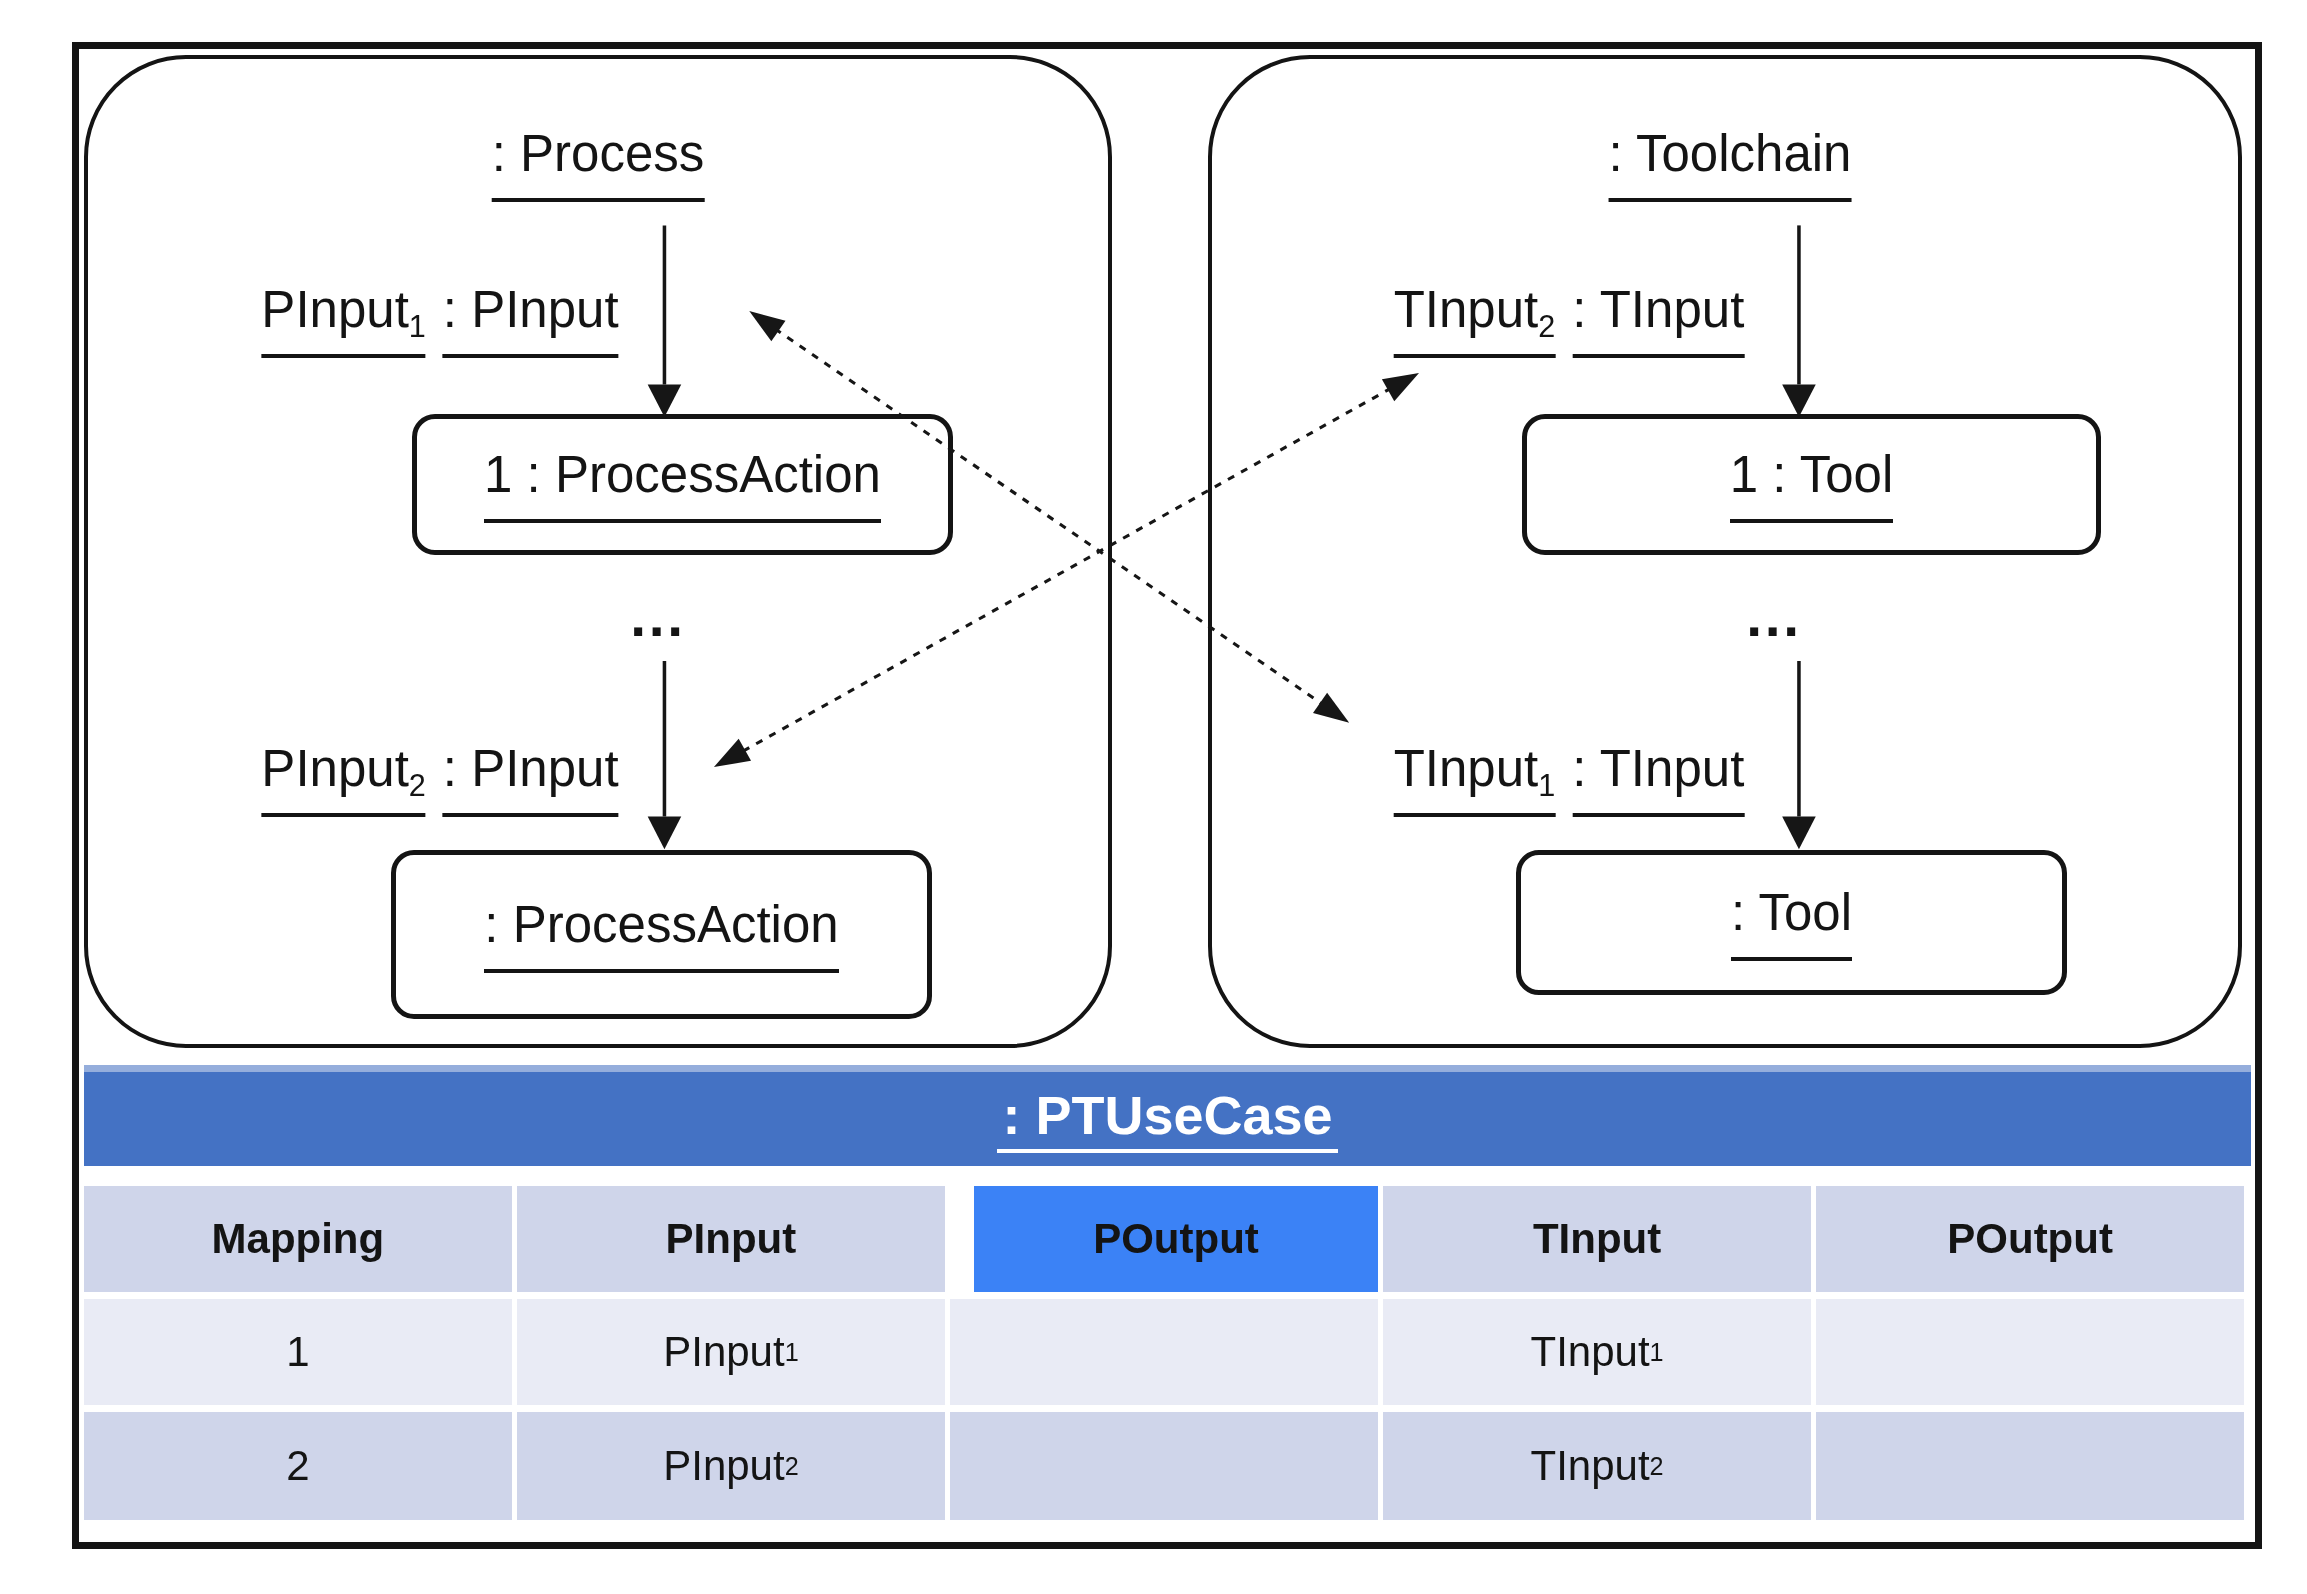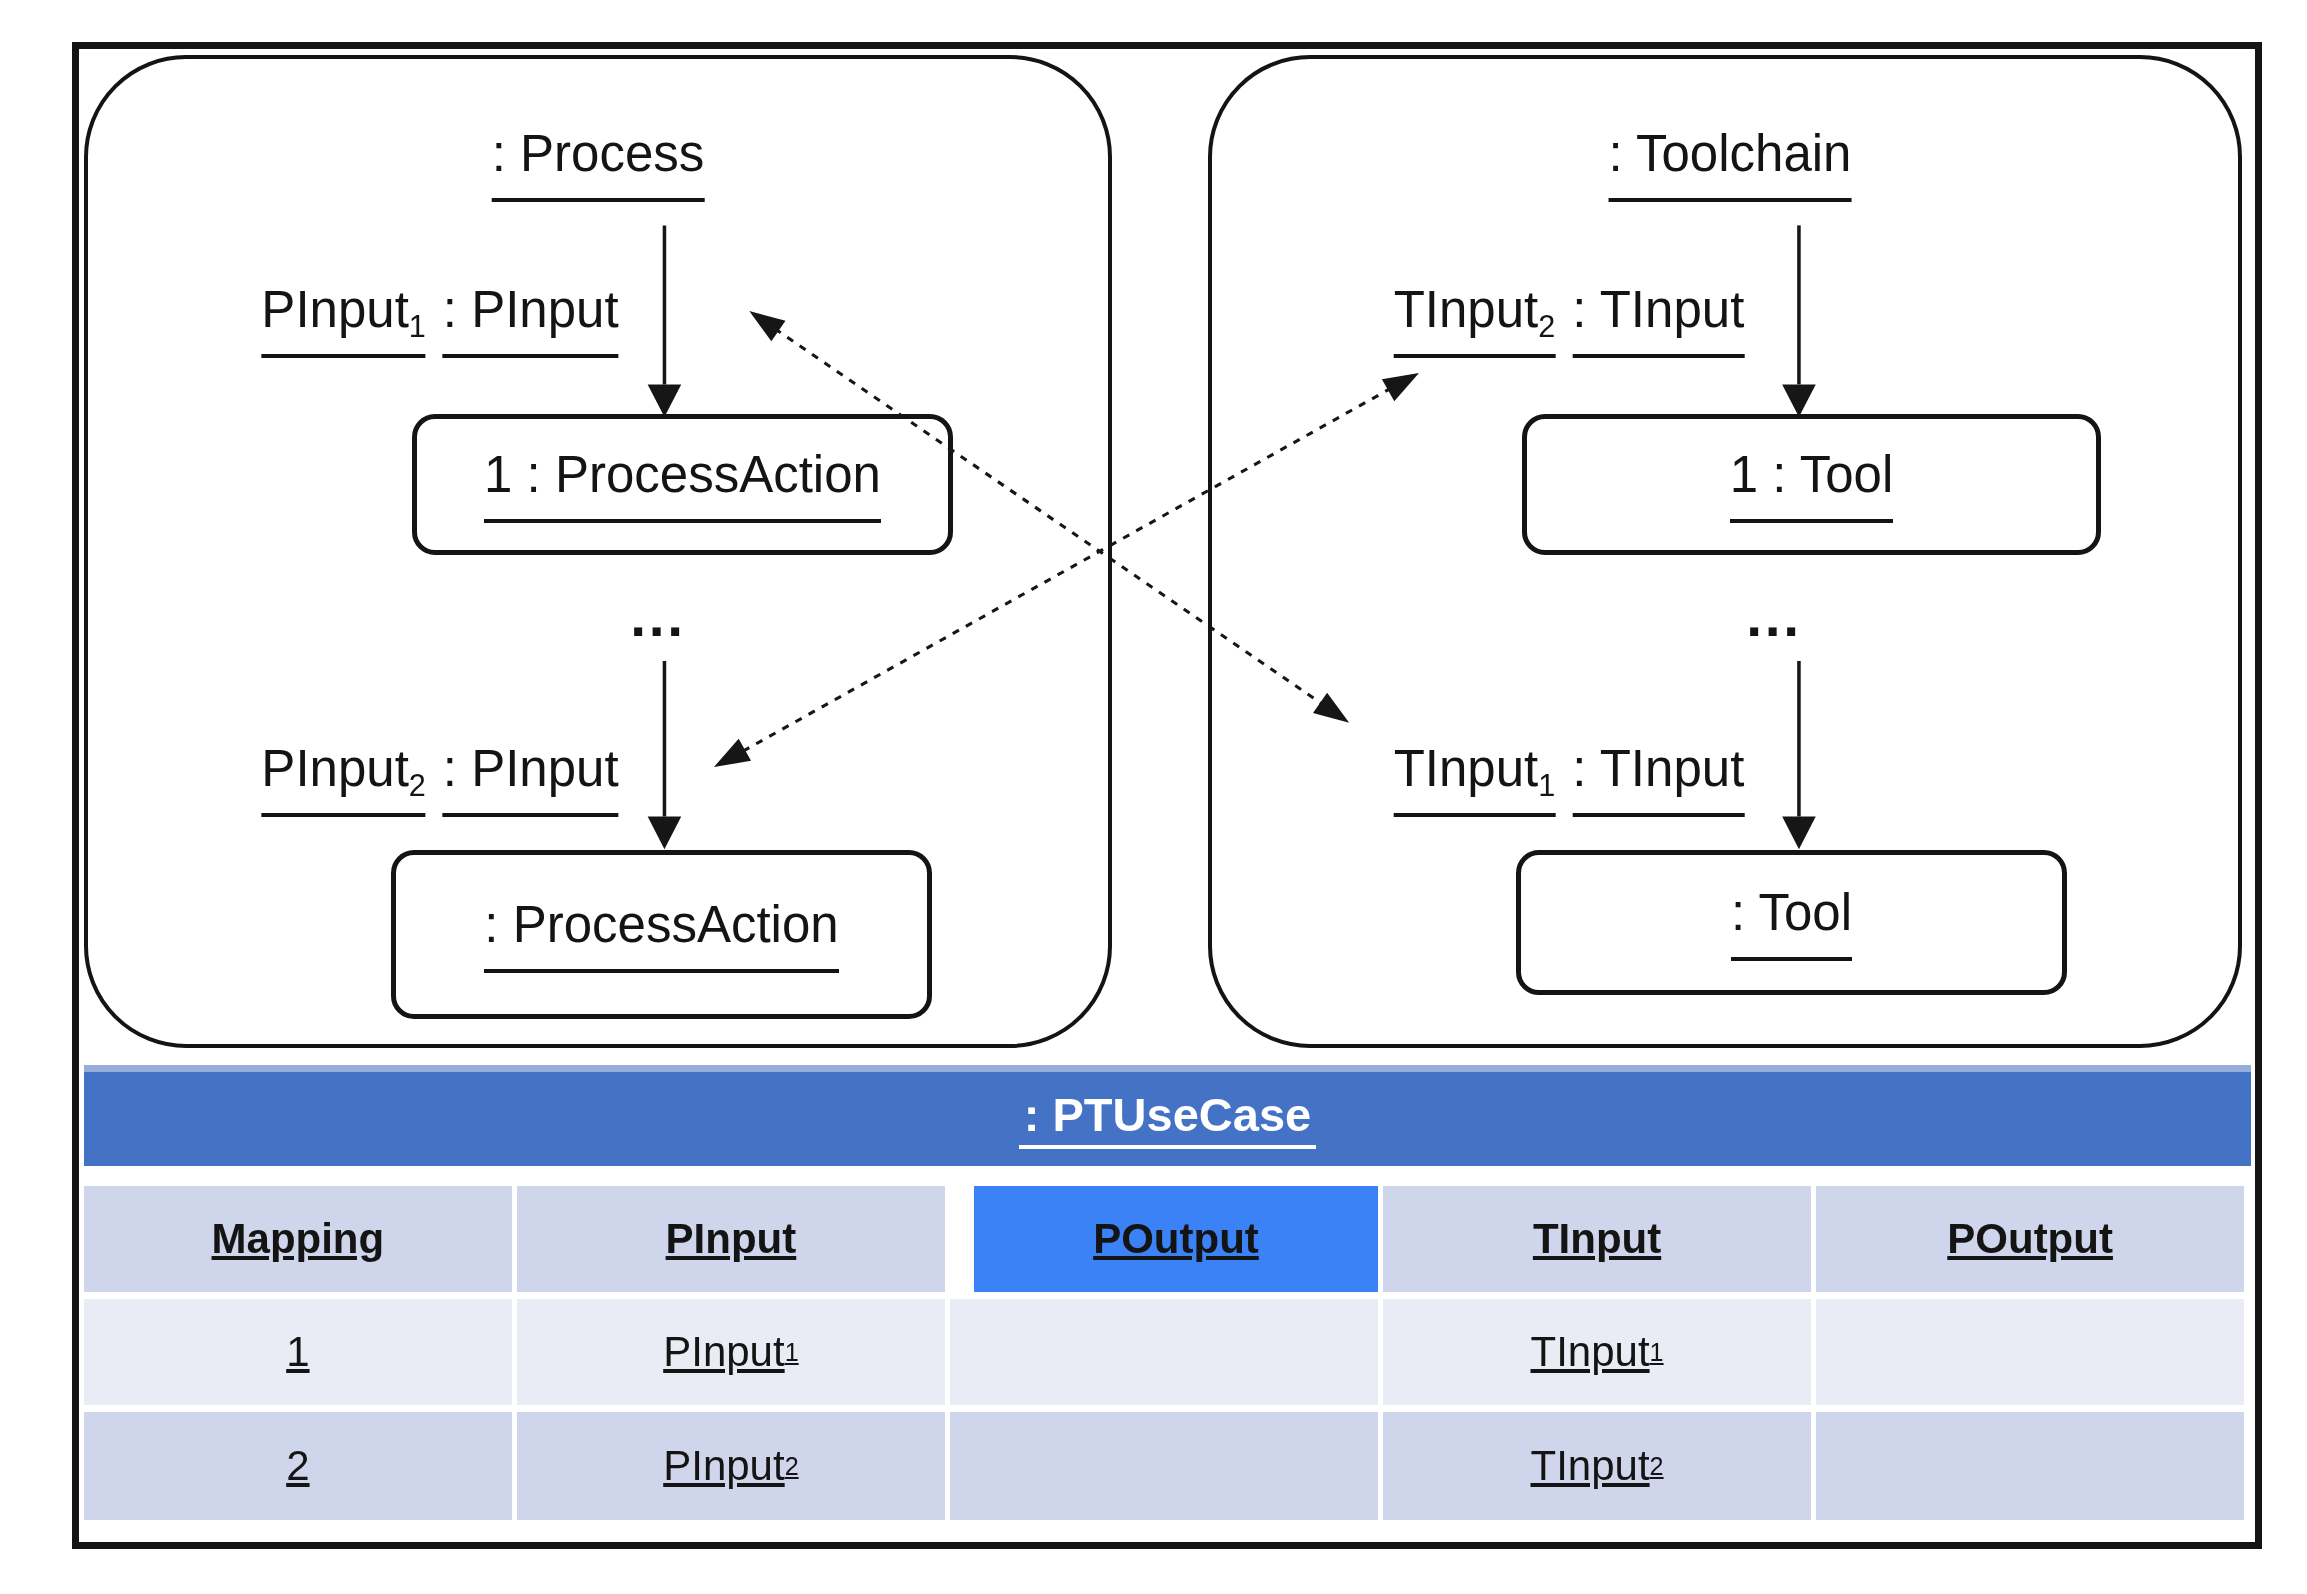--- a/index.html
+++ b/index.html
@@ -47,32 +47,32 @@
     pointer-events: none;
   }
   .shaft  { stroke: #161616; stroke-width: 4; fill: none; }
   .dashed { stroke: #161616; stroke-width: 3.5; fill: none; stroke-dasharray: 8 9; }
   .head   { fill: #161616; stroke: none; }
 
   .band {
     position: absolute; left: 84px; top: 1065px; width: 2167px; height: 101px;
     box-sizing: border-box; border-top: 7px solid #95AEDC;
     display: flex; align-items: center; justify-content: center;
-    color: #ffffff; font-weight: 700; font-size: 47px;
+    color: #ffffff; font-weight: 700; font-size: 54px;
   }
   .band .u { border-bottom-width: 4.4px; padding: 0 5.3px 2.7px 5.3px; }
 
   .ptable {
     position: absolute; left: 84px; top: 1186px; width: 2160px;
     display: grid; grid-template-columns: repeat(5, 1fr);
     grid-template-rows: 106px 106px 108px; gap: 7px 5.3px;
   }
   .cell {
     display: flex; align-items: center; justify-content: center;
-    font-size: 42px; white-space: nowrap; text-decoration: underline;
+    font-size: 42px; white-space: nowrap;
   }
   .cell.head { font-weight: 700; font-size: 42px; }
 </style>
 </head>
 <body>
 
 <div class="canvas">
 
   <div class="outer-border"></div>
 

